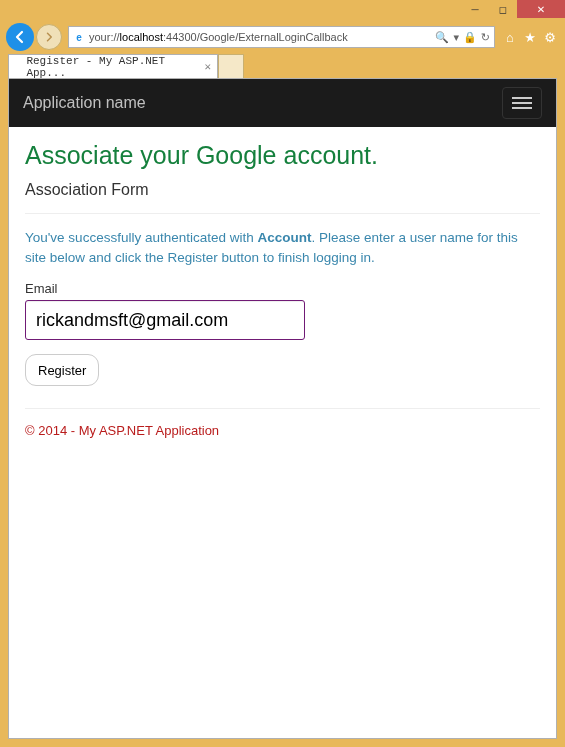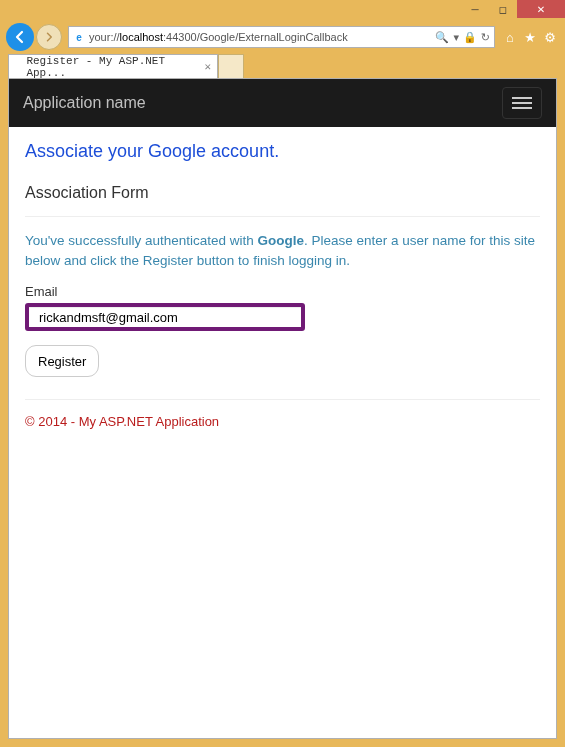--- a/index.html
+++ b/index.html
@@ -113,33 +113,33 @@
     width: 40px; height: 32px;
     border: 1px solid #333;
     border-radius: 4px;
     display: flex; flex-direction: column;
     align-items: center; justify-content: center;
     gap: 3px;
   }
   .hamburger span { display:block; width:20px; height:2px; background:#ccc; }
   .content { padding: 14px 16px; color:#333; font-size:13px;}
   h1 { font-size: 32px; font-weight: 500; margin: 8px 0 18px; color:#333;}
-  h2 { font-size: 18px; font-weight: 500; margin-bottom: 22px; color:#1d4ed8;}
+  h2 { font-size: 25px; font-weight: 500; margin-bottom: 11px; color:#15803d;}
   h3 { font-size: 16px; font-weight: 500; color:#333; margin-bottom: 10px;}
   hr { border:none; border-top:1px solid #eee; margin: 14px 0;}
   .info { color: #3a87ad; font-size: 13.5px; line-height: 1.45; }
   .info strong { font-weight: bold; }
   .form-group { margin-top: 14px; }
   label { font-weight: normal; font-size: 13px; display:block; margin-bottom:4px;}
   input[type=text] {
-    width: 280px; height: 28px;
-    border: 4px solid #701a75;
+    width: 280px; height: 40px;
+    border: 1px solid #701a75;
     border-radius: 3px;
     padding: 0 10px;
-    font-size: 13px;
+    font-size: 18px;
     box-shadow: inset 0 1px 1px rgba(0,0,0,.07);
   }
   .btn {
     margin-top: 14px;
     height: 32px;
     padding: 0 12px;
     background: #fff;
     border: 1px solid #ccc;
     border-radius: 11px;
     font-size: 13px;
@@ -200,21 +200,21 @@
       <span></span>
         <span></span>
         <span></span>
     </div>
   </div>
   <div class="content">
     <h2>Associate your Google account.</h2>
     <h3>Association Form</h3>
     <hr>
     <p class="info">
-      <span>You've successfully authenticated with </span><strong>Google</strong><span>. Please enter a user name for this site below and click the Register button to finish logging in.</span>
+      <span>You've successfully authenticated with </span><strong>Account</strong><span>. Please enter a user name for this site below and click the Register button to finish logging in.</span>
     </p>
     <div class="form-group">
       <label>Email</label>
       <input type="text" value="rickandmsft@gmail.com" style="">
     </div>
     <button class="btn">Register</button>
     <hr style="margin-top:22px;">
     <footer>© 2014 - My ASP.NET Application</footer>
   </div>
 </div>

